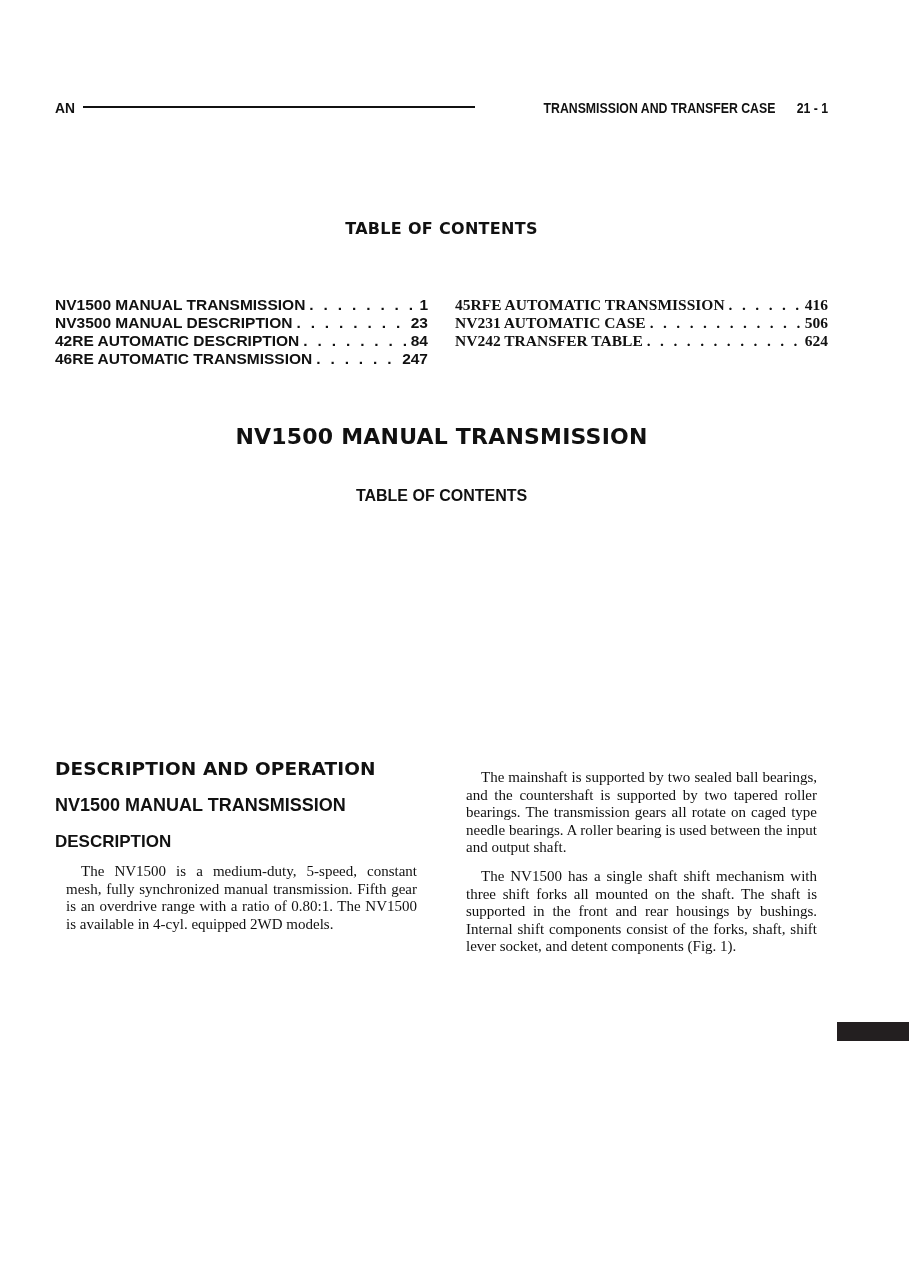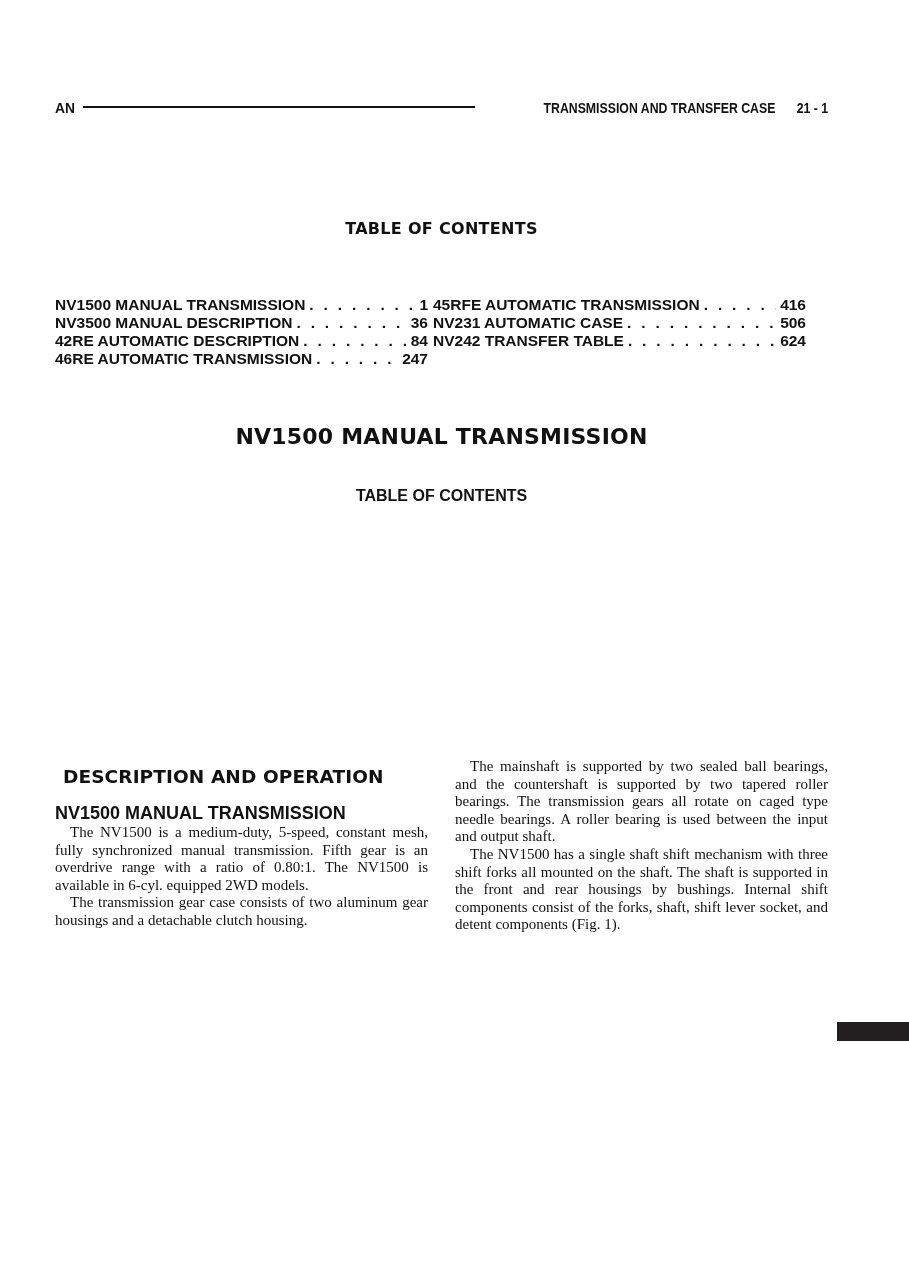--- a/index.html
+++ b/index.html
@@ -16,31 +16,31 @@
   #header .right .pg { margin-left: 26px; }
 
   #toc-title { left: 0; width: 883px; top: 219px; text-align: center; font-size: 16px; letter-spacing: 0.3px; }
 
   .toc { top: 296px; font-size: 15.5px; line-height: 18px; }
   .toc .row { display: flex; white-space: nowrap; }
   .toc .label { transform-origin: left; }
   .toc .dots { flex: 1; overflow: hidden; letter-spacing: 2.8px; padding-left: 4px; }
   .toc .page { text-align: right; padding-left: 4px; }
   #toc-left { left: 55px; width: 373px; }
-  #toc-right { left: 433px; width: 373px; }
+  #toc-right { left: 455px; width: 373px; font-family: Liberation Serif, serif; }
 
   #section-title { left: 0; width: 883px; top: 424px; text-align: center; font-size: 22px; letter-spacing: 0.2px; }
   #section-toc { left: 0; width: 883px; top: 487px; text-align: center; font-size: 16px; }
 
   #col-left { left: 55px; top: 758px; width: 373px; }
   #col-right { left: 455px; top: 758px; width: 373px; }
-  h1.h-desc-op { margin: 8px; font-size: 18.5px; letter-spacing: 0.1px; }
+  h1.h-desc-op { margin: 0; font-size: 18.5px; letter-spacing: 0.1px; }
   h2.h-nv { margin: 16px 0 0 0; font-size: 18px; }
   h3.h-desc { margin: 16px 0 0 0; font-size: 17px; }
-  p.body { margin: 0; font-size: 15px; line-height: 17.6px; text-align: justify; text-indent: 15px; hyphens: manual; }
+  p.body { margin: 11px; font-size: 15px; line-height: 17.6px; text-align: justify; text-indent: 15px; hyphens: manual; }
 
   #edge-tab { left: 837px; top: 1022px; width: 72px; height: 19px; background: #231f20; }
 </style>
 </head>
 <body>
 
 <div id="header" class="abs cond">
   <span class="left">AN</span>
   <span class="rule"></span>
   <span class="right">
@@ -52,21 +52,21 @@
 
 <div id="toc-left" class="abs toc cond">
   <div class="row">
     <span class="label">NV1500 MANUAL TRANSMISSION</span>
     <span class="dots">. . . . . . . . . . . . . . . . . . . . . . . . . . . . . . . . . . . . . . . .</span>
     <span class="page">1</span>
   </div>
   <div class="row">
     <span class="label">NV3500 MANUAL DESCRIPTION</span>
     <span class="dots">. . . . . . . . . . . . . . . . . . . . . . . . . . . . . . . . . . . . . . . .</span>
-    <span class="page">36</span>
+    <span class="page">23</span>
   </div>
   <div class="row">
     <span class="label">42RE AUTOMATIC DESCRIPTION</span>
     <span class="dots">. . . . . . . . . . . . . . . . . . . . . . . . . . . . . . . . . . . . . . . .</span>
     <span class="page">84</span>
   </div>
   <div class="row">
     <span class="label">46RE AUTOMATIC TRANSMISSION</span>
     <span class="dots">. . . . . . . . . . . . . . . . . . . . . . . . . . . . . . . . . . . . . . . .</span>
     <span class="page">247</span>
@@ -90,22 +90,22 @@
     <span class="page">624</span>
   </div>
 </div>
 
 <div id="section-title" class="abs heavy">NV1500 MANUAL TRANSMISSION</div>
 <div id="section-toc" class="abs cond">TABLE OF CONTENTS</div>
 
 <div id="col-left" class="abs">
   <h1 class="h-desc-op heavy">DESCRIPTION AND OPERATION</h1>
   <h2 class="h-nv cond">NV1500 MANUAL TRANSMISSION</h2>
-  <p class="body serif">The NV1500 is a medium-duty, 5-speed, constant mesh, fully synchronized manual transmission. Fifth gear is an overdrive range with a ratio of 0.80:1. The NV1500 is available in 6-cyl. equipped 2WD models.</p>
-  <p class="body serif">The transmission gear case consists of two alumi­num gear housings and a detachable clutch housing.</p>
+  <h3 class="h-desc cond">DESCRIPTION</h3>
+  <p class="body serif">The NV1500 is a medium-duty, 5-speed, constant mesh, fully synchronized manual transmission. Fifth gear is an overdrive range with a ratio of 0.80:1. The NV1500 is available in 4-cyl. equipped 2WD models.</p>
 </div>
 
 <div id="col-right" class="abs">
   <p class="body serif">The mainshaft is supported by two sealed ball bearings, and the countershaft is supported by two tapered roller bearings. The transmission gears all rotate on caged type needle bearings. A roller bearing is used between the input and output shaft.</p>
   <p class="body serif">The NV1500 has a single shaft shift mechanism with three shift forks all mounted on the shaft. The shaft is supported in the front and rear housings by bushings. Internal shift components consist of the forks, shaft, shift lever socket, and detent compo­nents (Fig. 1).</p>
 </div>
 
 <div id="edge-tab" class="abs"></div>
 
 </body></html>

